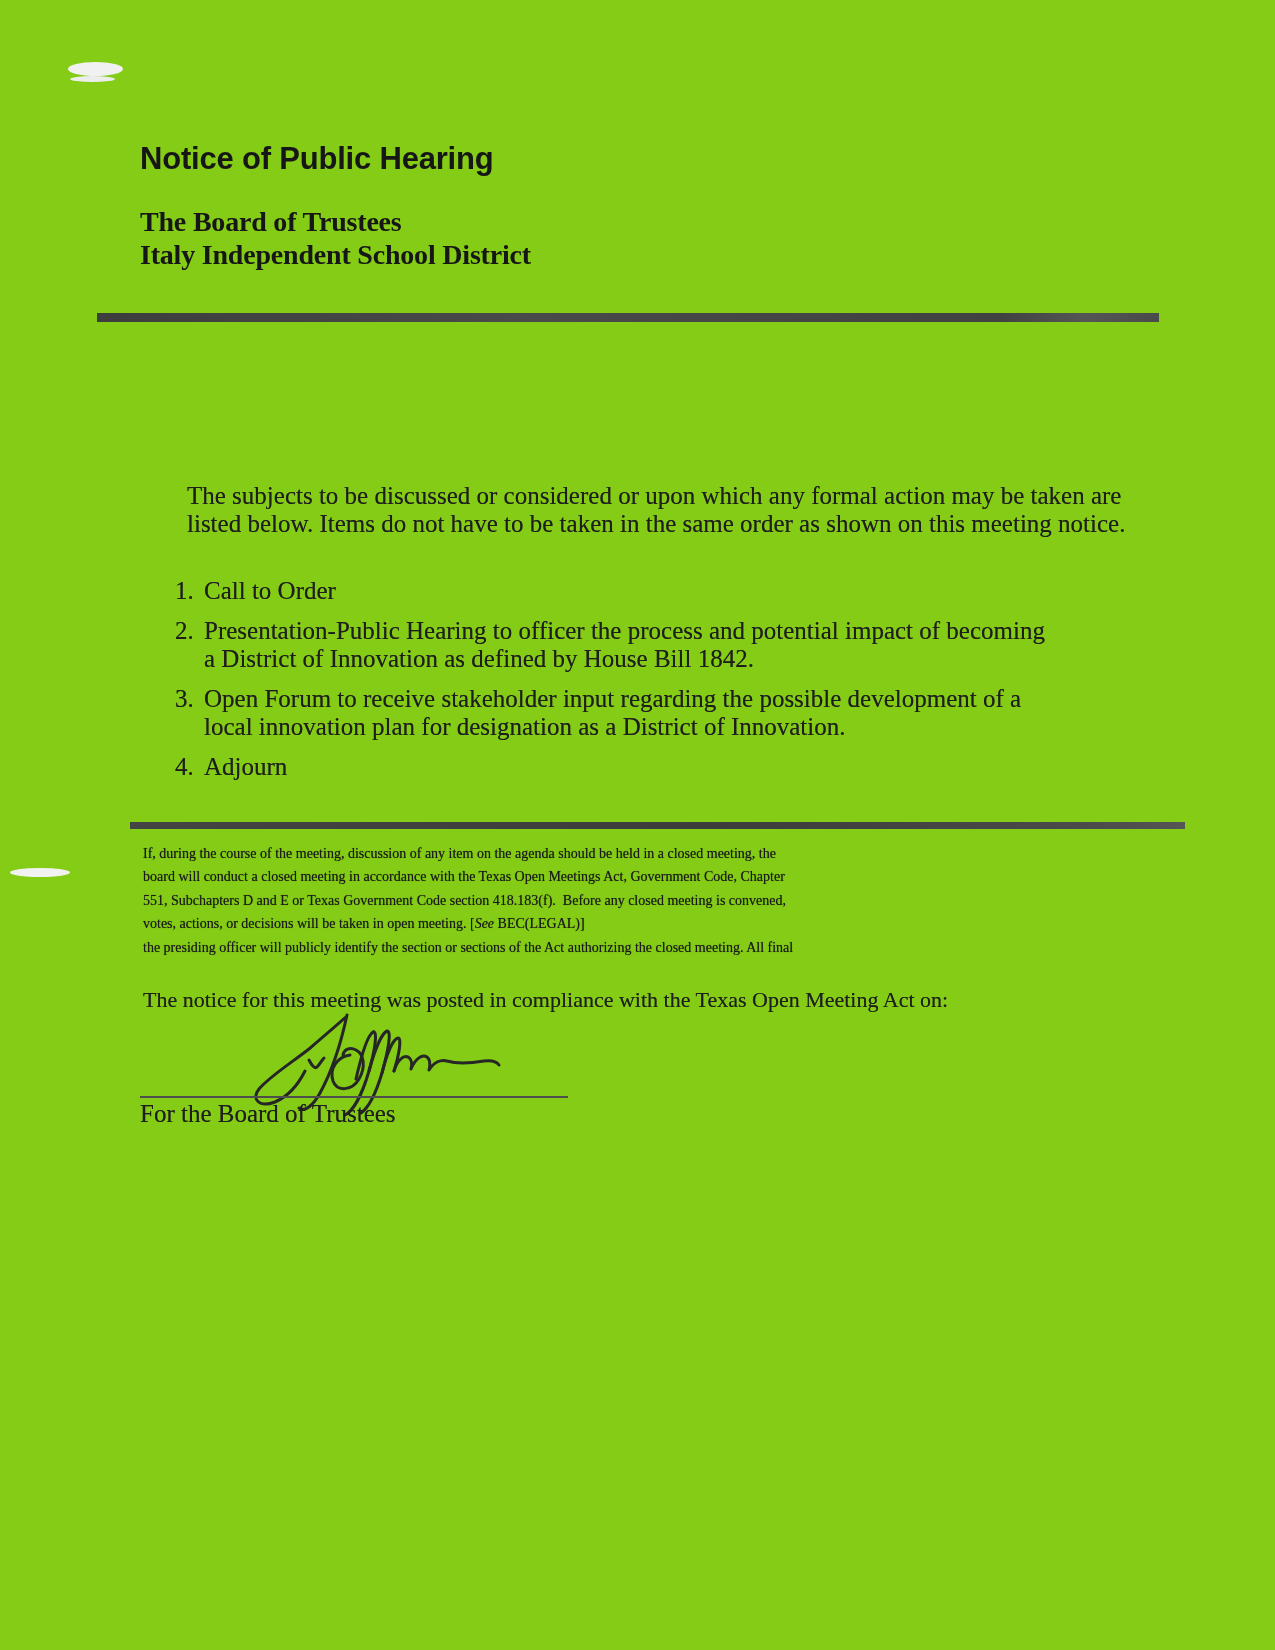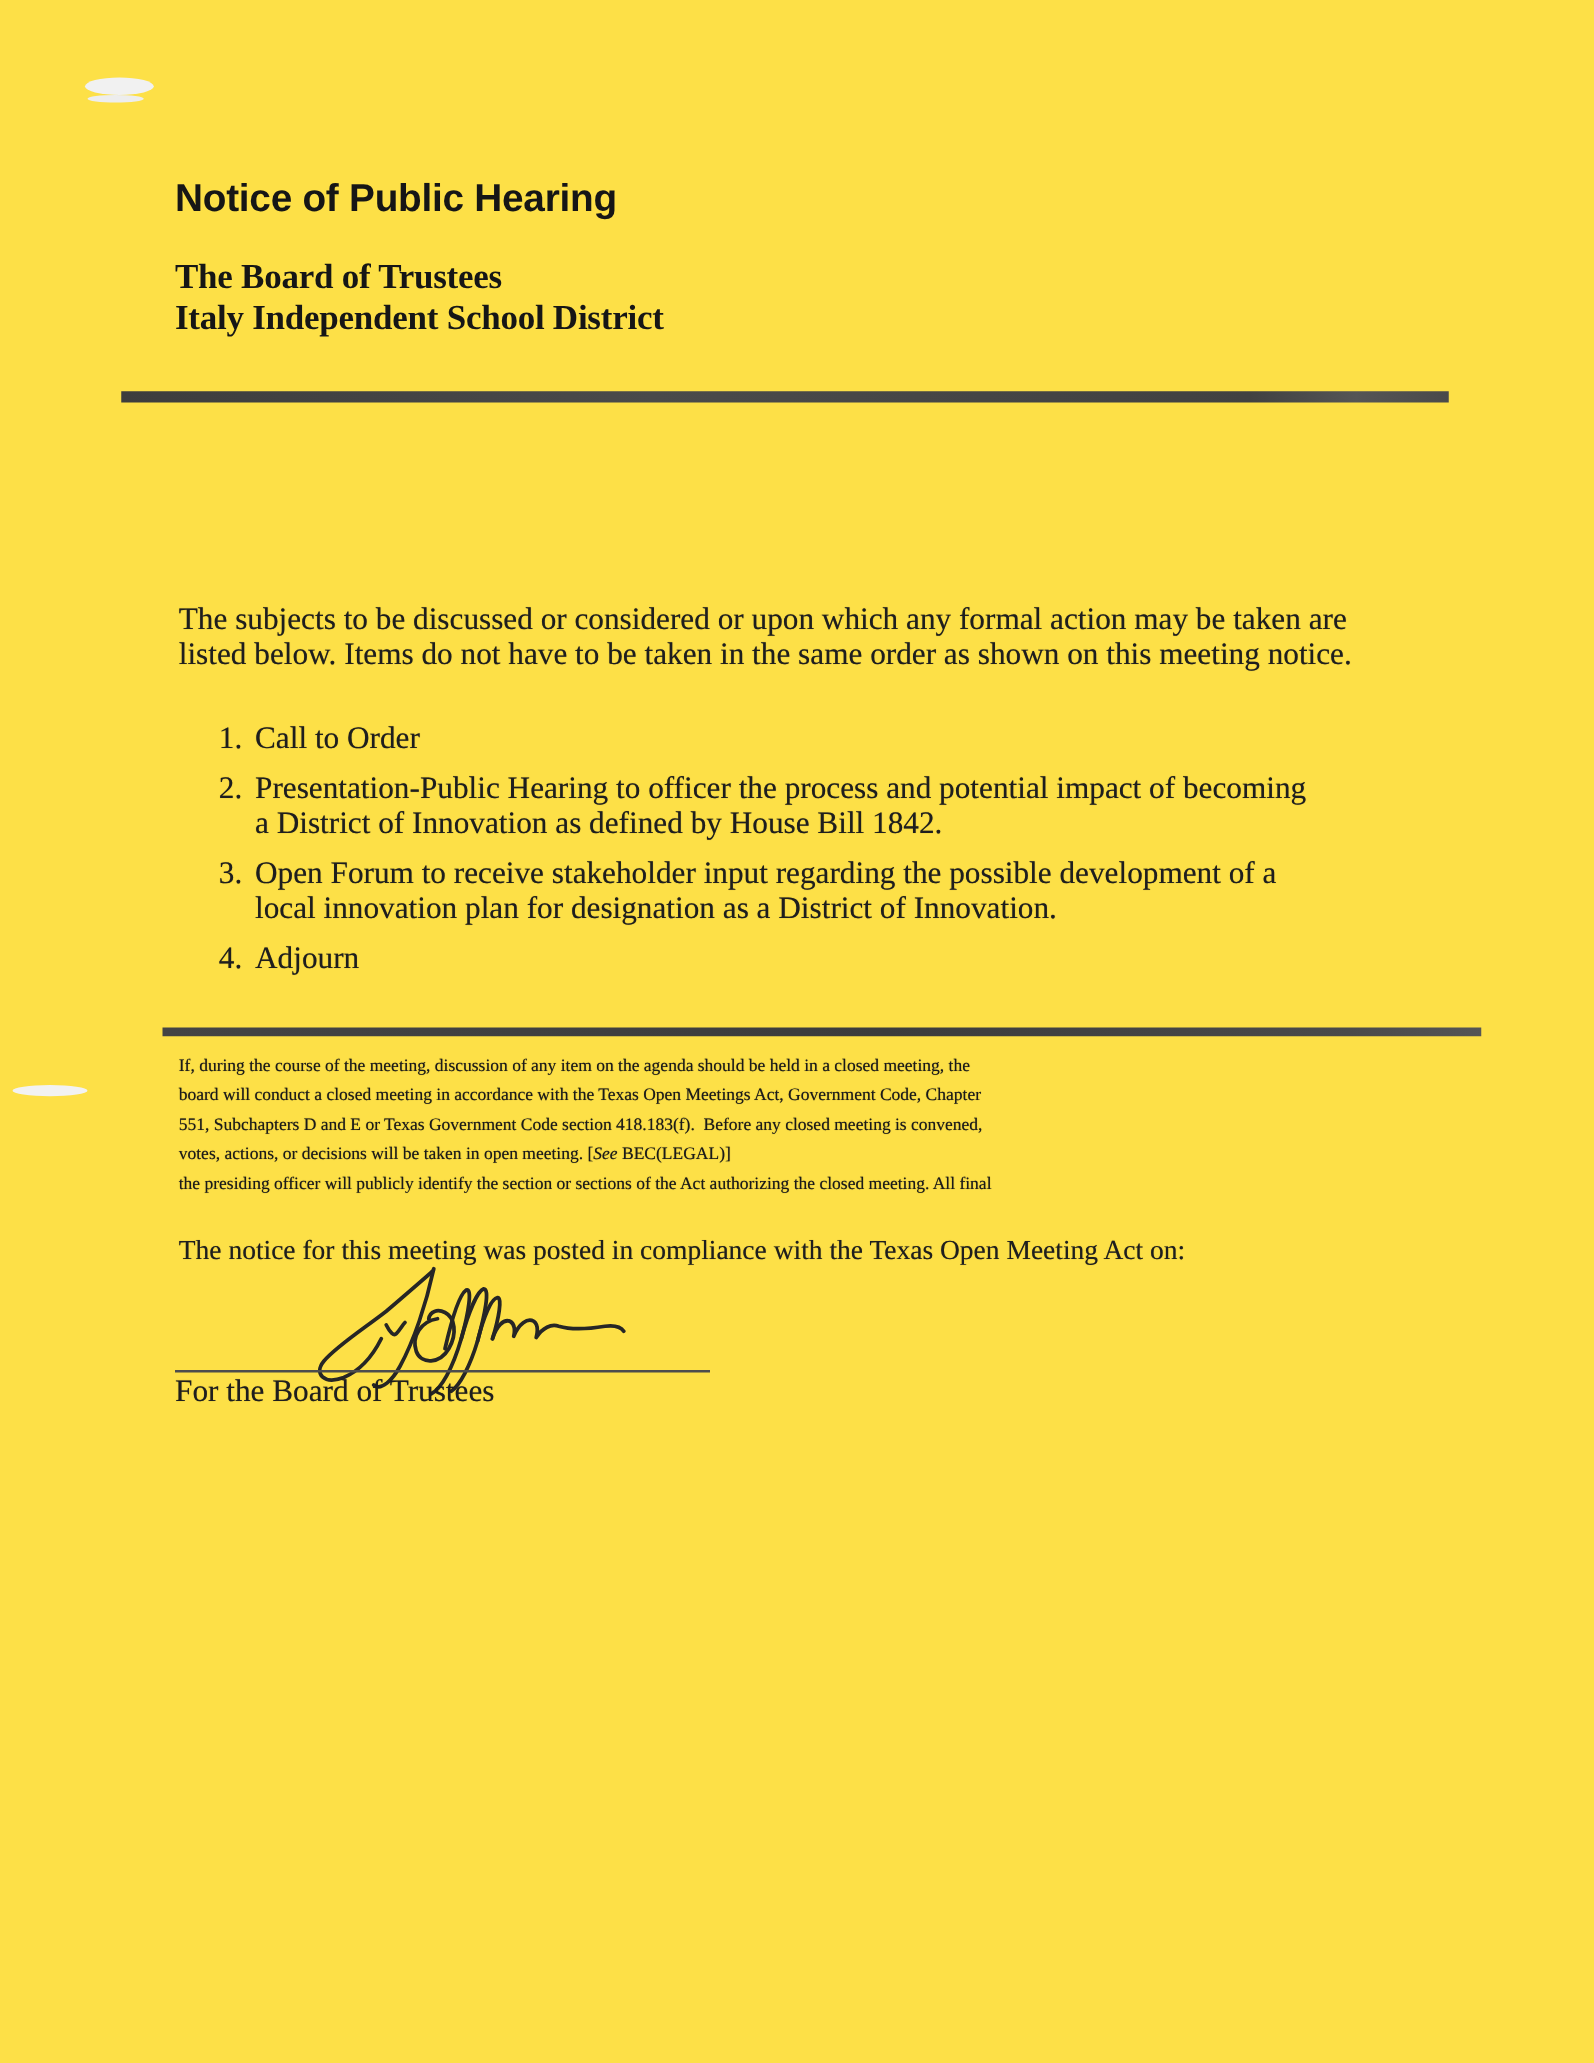--- a/index.html
+++ b/index.html
@@ -1,19 +1,19 @@
 <!DOCTYPE html>
 <html><head>
 <meta charset="utf-8">
 <style>
   html,body{margin:0;padding:0;background:#e8e8e8;}
   .page{
     position:relative;
     width:1275px;height:1650px;
-    background:#fde047;
+    background:#84cc16;
     margin:0 auto;
     overflow:hidden;
     font-family:"Liberation Serif", serif;
     color:#1e1e1e;
   }
   
   .h1{
     position:absolute;left:140px;top:140px;
     font-family:"Liberation Sans", sans-serif;
     font-weight:bold;font-size:31px;line-height:38px;
@@ -28,21 +28,21 @@
   
   .rule{position:absolute;}
   .rule1{left:97px;top:313px;width:1062px;height:9px;
     background:linear-gradient(to right,#3d3d3d,#4a4a4a 40%,#414141 85%,#555 93%,#4a4a4a);}
   .rule2{left:130px;top:822px;width:1055px;height:7px;
     background:linear-gradient(to right,#444,#3c3c3c 55%,#4a4a4a 90%,#555);}
   
   .para{position:absolute;left:143px;font-size:25px;line-height:27.5px;
     text-shadow:0 0 0.6px rgba(20,20,20,0.55);}
   .p1{top:366px;}
-  .p2{top:482px;}
+  .p2{top:482px;margin-left:44px;}
   .line{white-space:pre;}
   
   .agenda{position:absolute;left:175px;top:577px;font-size:25px;line-height:28px;
     text-shadow:0 0 0.6px rgba(20,20,20,0.55);}
   .agenda-item{display:flex;margin-bottom:12px;}
   .agenda-item .num{width:29px;flex:0 0 29px;}
   .agenda-item .itext .line{display:block;}
   
   .fine{position:absolute;left:143px;top:842px;font-size:14px;line-height:23.4px;
     color:#1a1a1a;text-shadow:0 0 0.7px rgba(10,10,10,0.6);}

